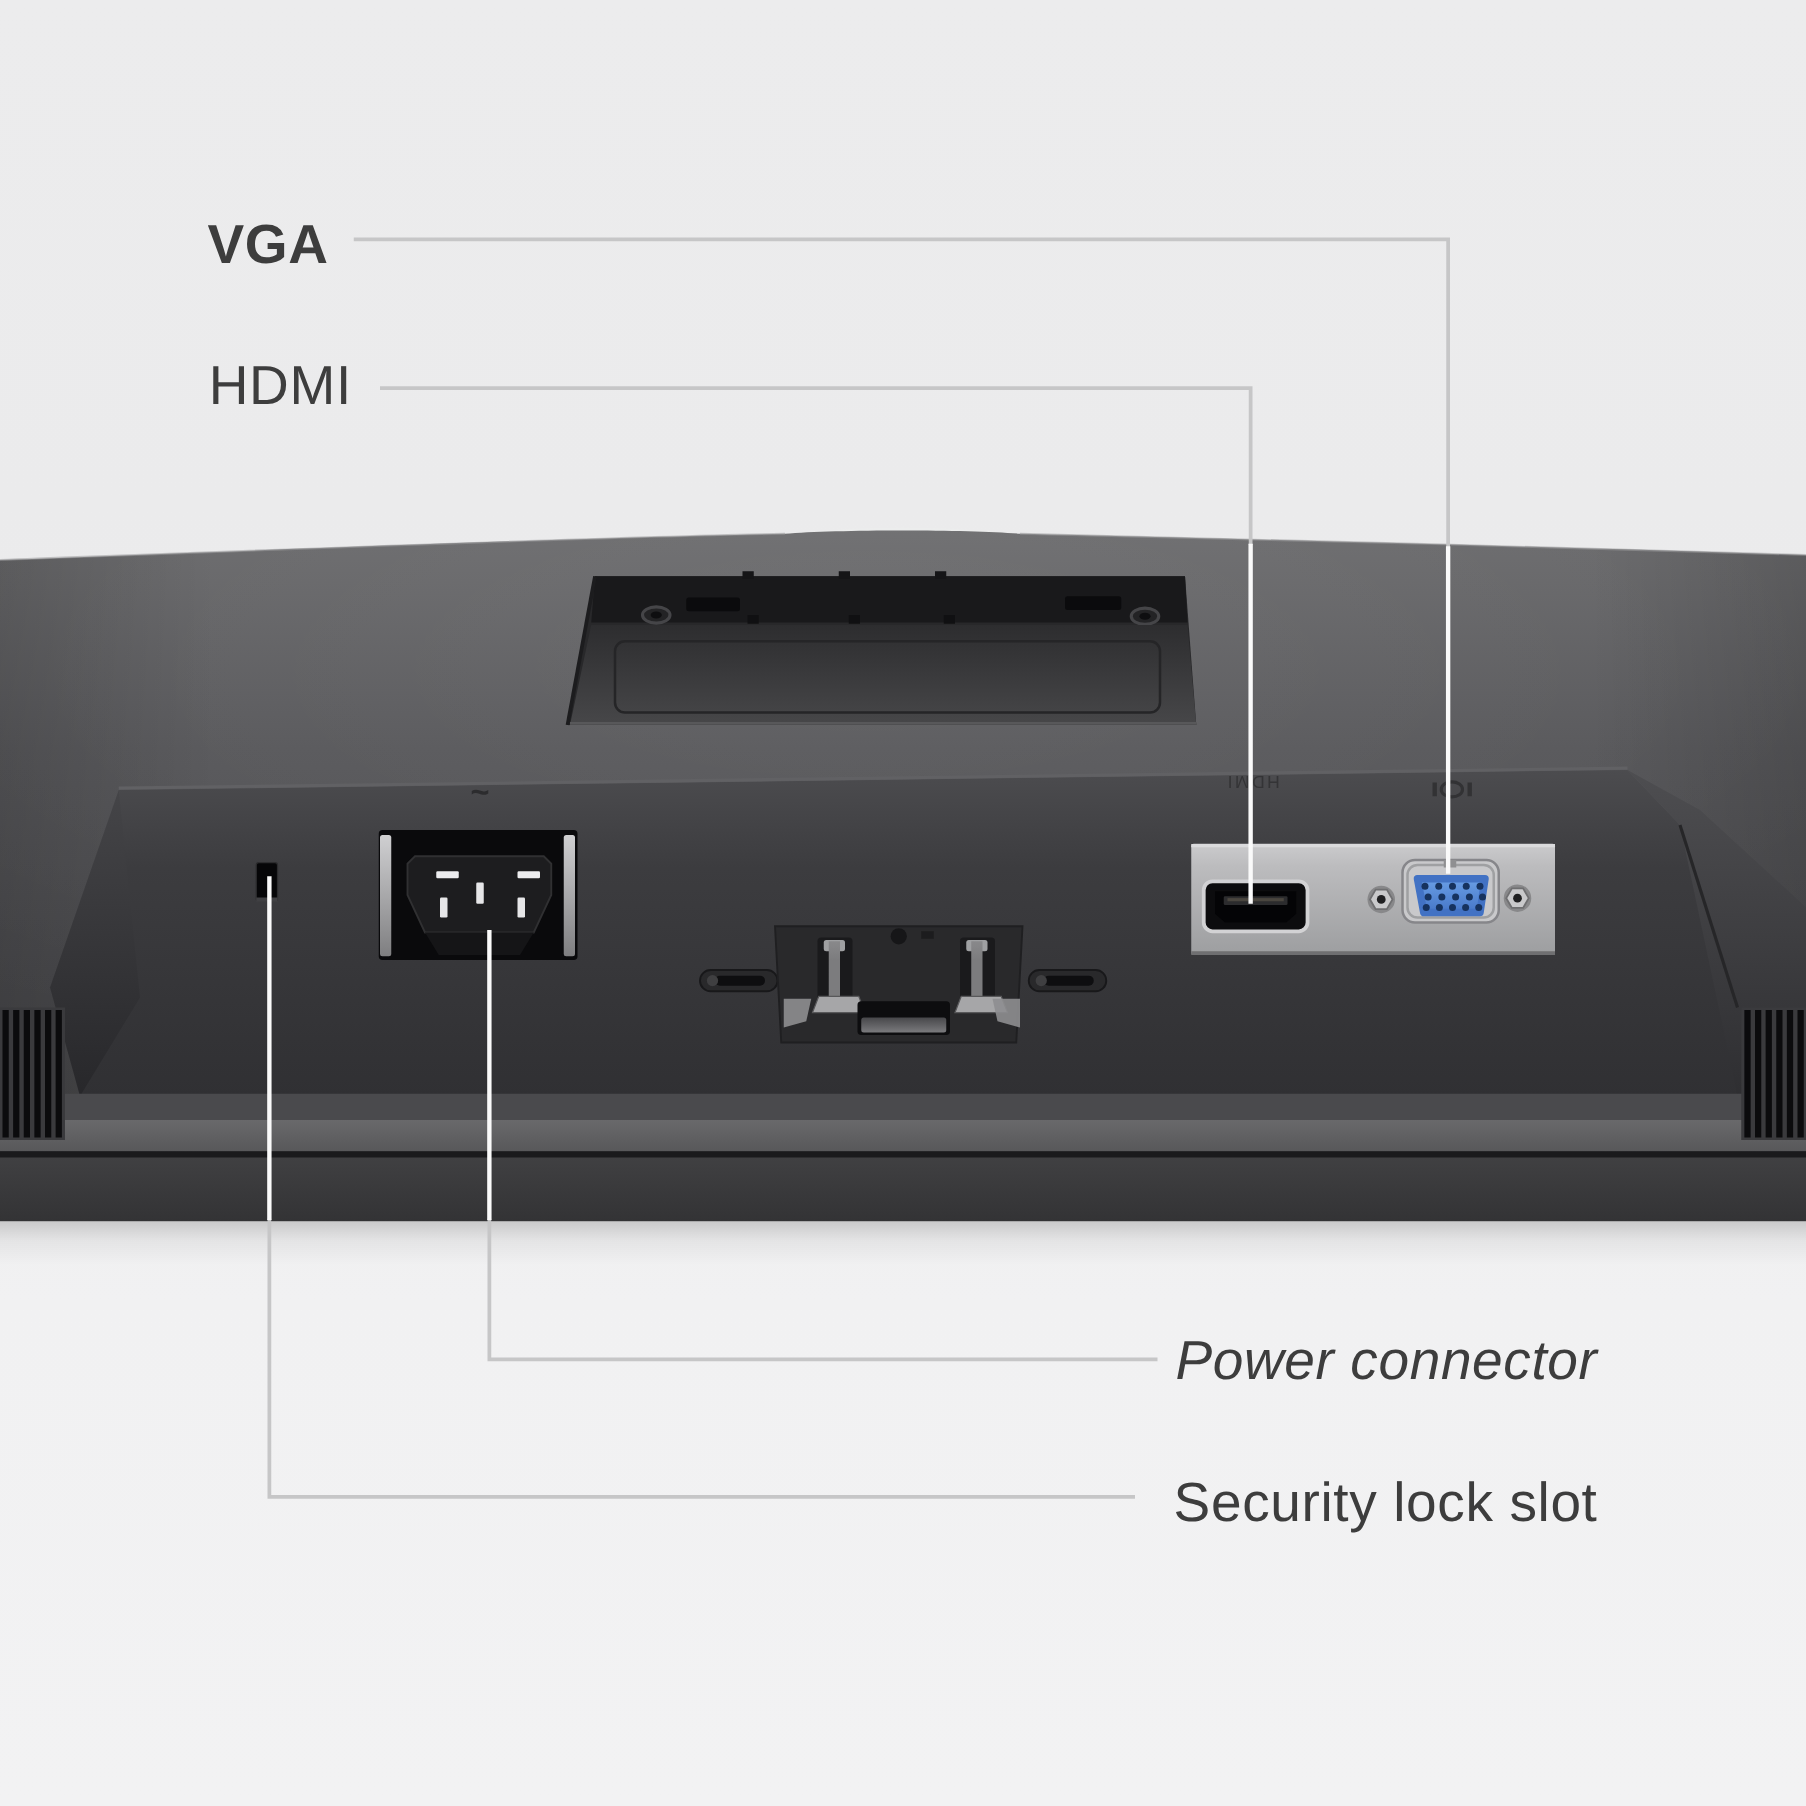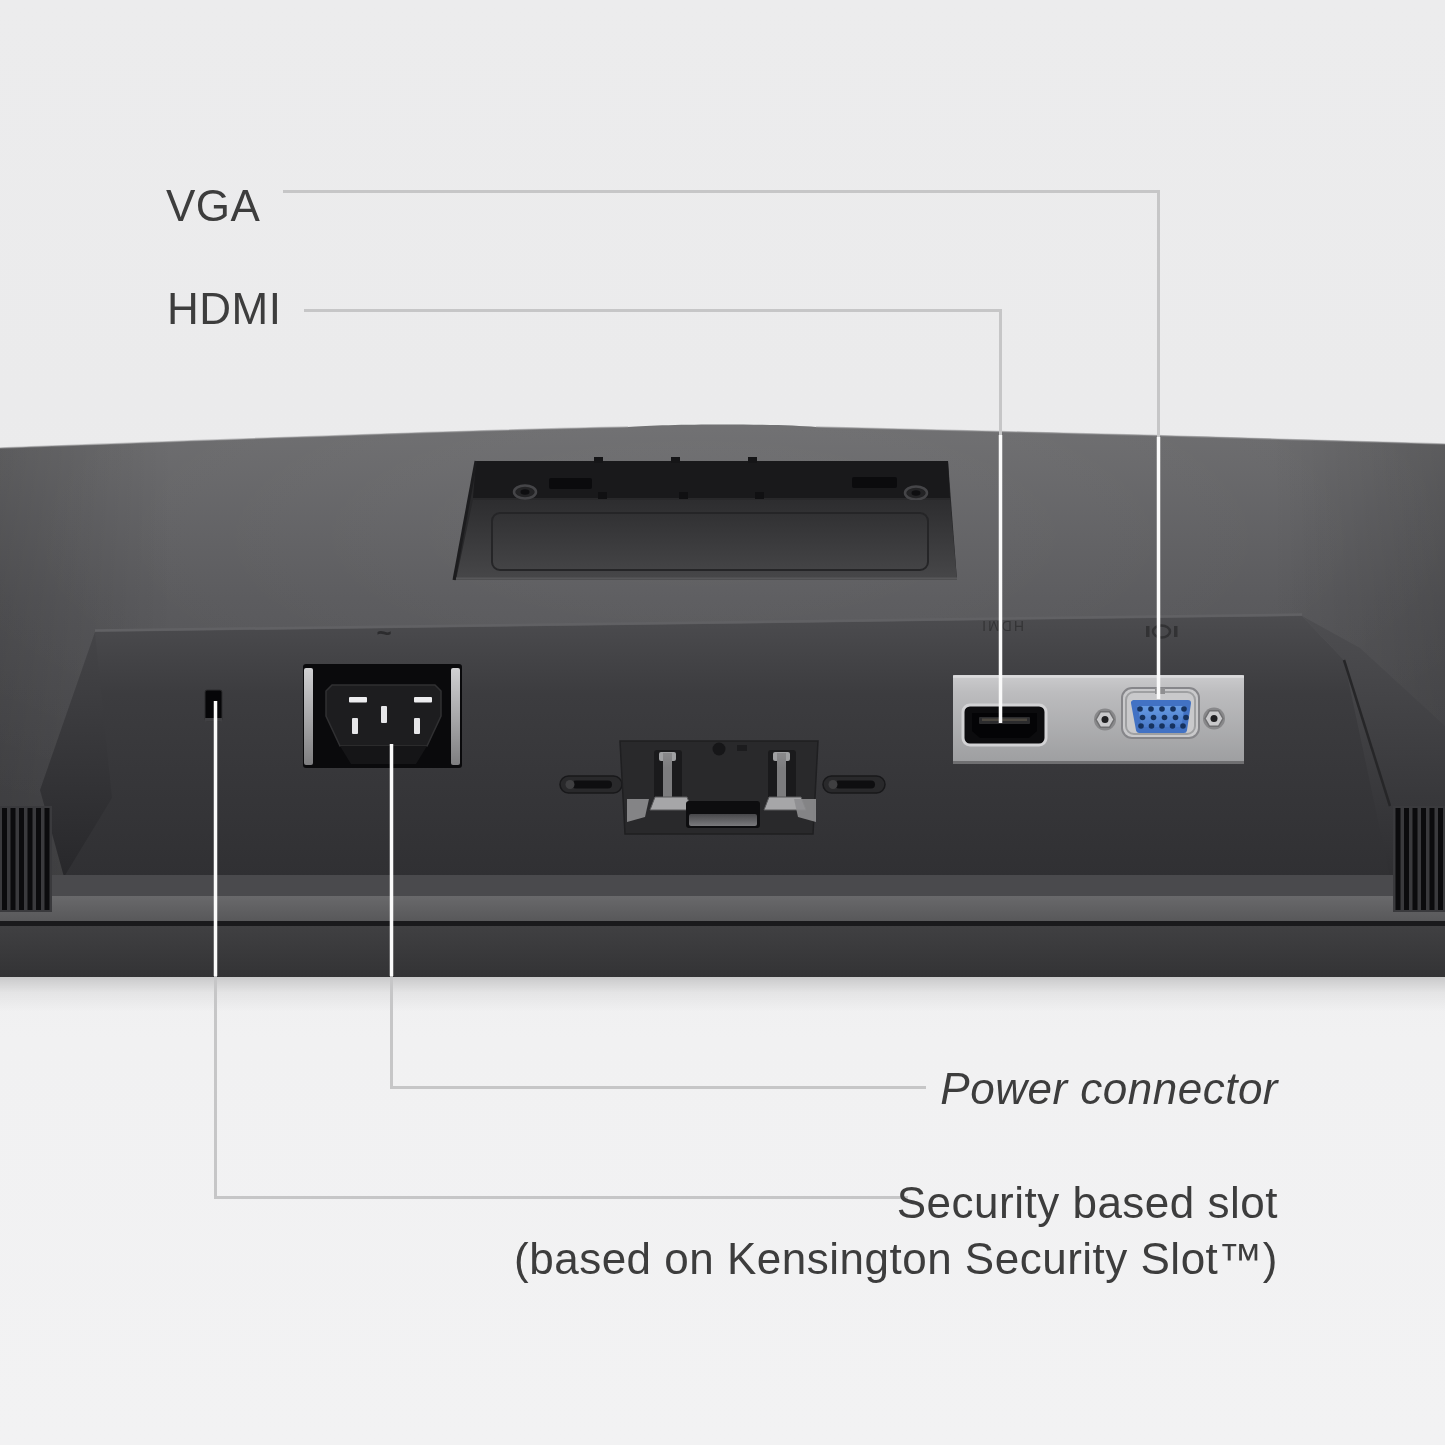--- a/index.html
+++ b/index.html
@@ -6,21 +6,21 @@
   .stage{
     position:relative;width:1445px;height:1445px;overflow:hidden;
     background:linear-gradient(180deg,#ececed 0%,#ebebec 28%,#ededee 55%,#f1f1f2 72%,#f2f2f3 100%);
     font-family:"Liberation Sans", sans-serif;
   }
   .stage svg{position:absolute;left:0;top:0;}
   .label{
     position:absolute;color:#3d3d3d;font-size:44px;line-height:44px;
     letter-spacing:0.5px;white-space:nowrap;
   }
-  .label-vga{left:166px;top:184px;}
+  .label-vga{left:166px;top:174px;font-weight:bold;}
   .label-hdmi{left:167px;top:287px;}
   .label-power{right:167px;top:1067px;text-align:right;font-style:italic;}
   .label-block{
     position:absolute;right:167px;top:1175px;text-align:right;
     color:#3d3d3d;font-size:44px;line-height:56px;letter-spacing:0.5px;white-space:nowrap;
   }
 </style>
 </head>
 <body>
 
@@ -288,17 +288,16 @@
       <path d="M391.5,744 L391.5,976"></path>
       <path d="M215.5,701 L215.5,976"></path>
     </g>
   </g>
 </svg>
 
 <div class="label label-vga">VGA</div>
 <div class="label label-hdmi">HDMI</div>
 <div class="label label-power">Power connector</div>
 <div class="label-block">
-  <div>Security based slot</div>
-  <div>(based on Kensington Security Slot™)</div>
+  <div>Security lock slot</div>
 </div>
 
 </div>
 
 </body></html>

